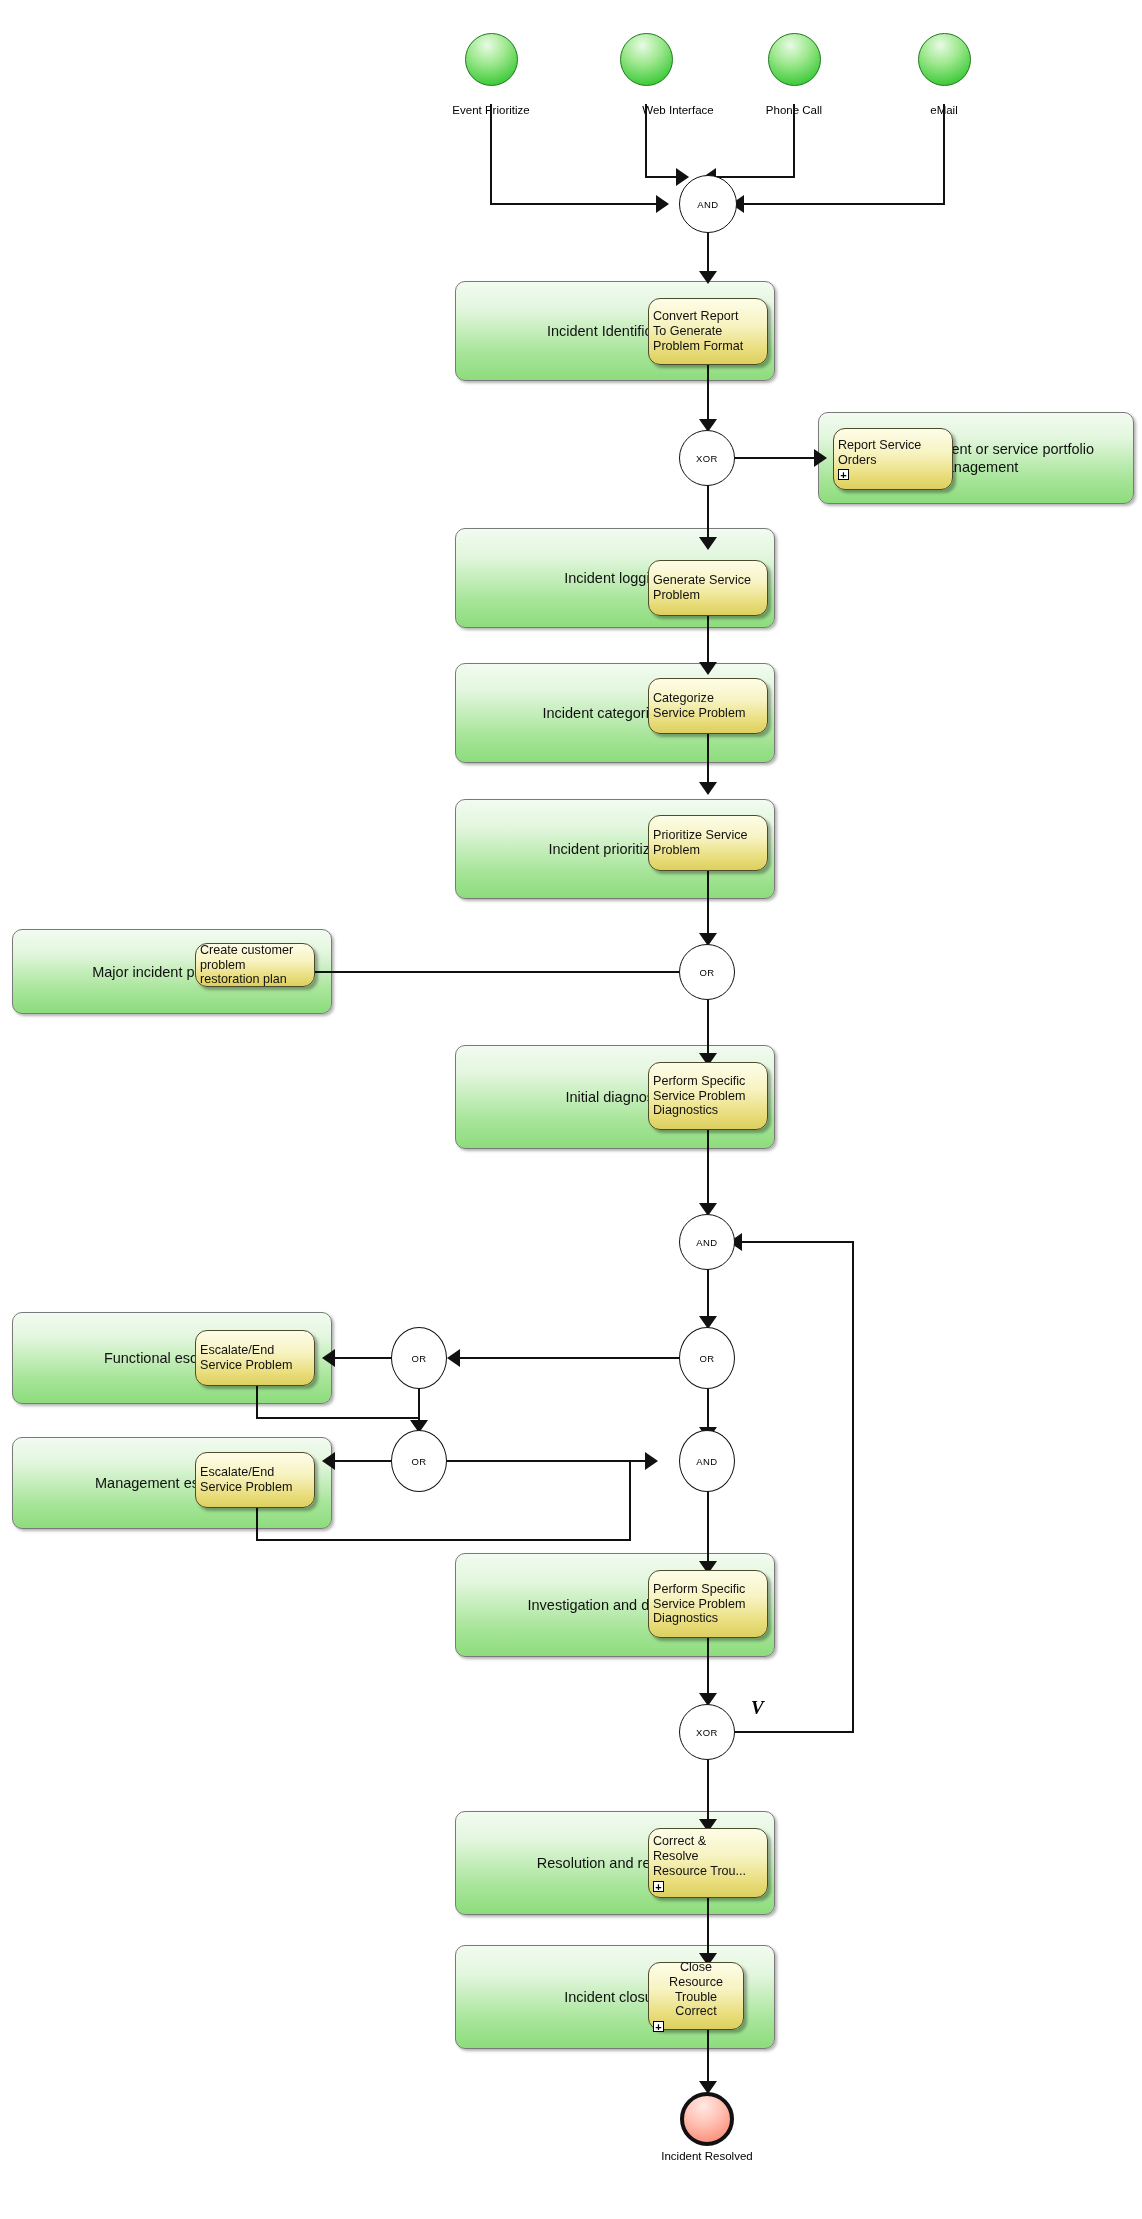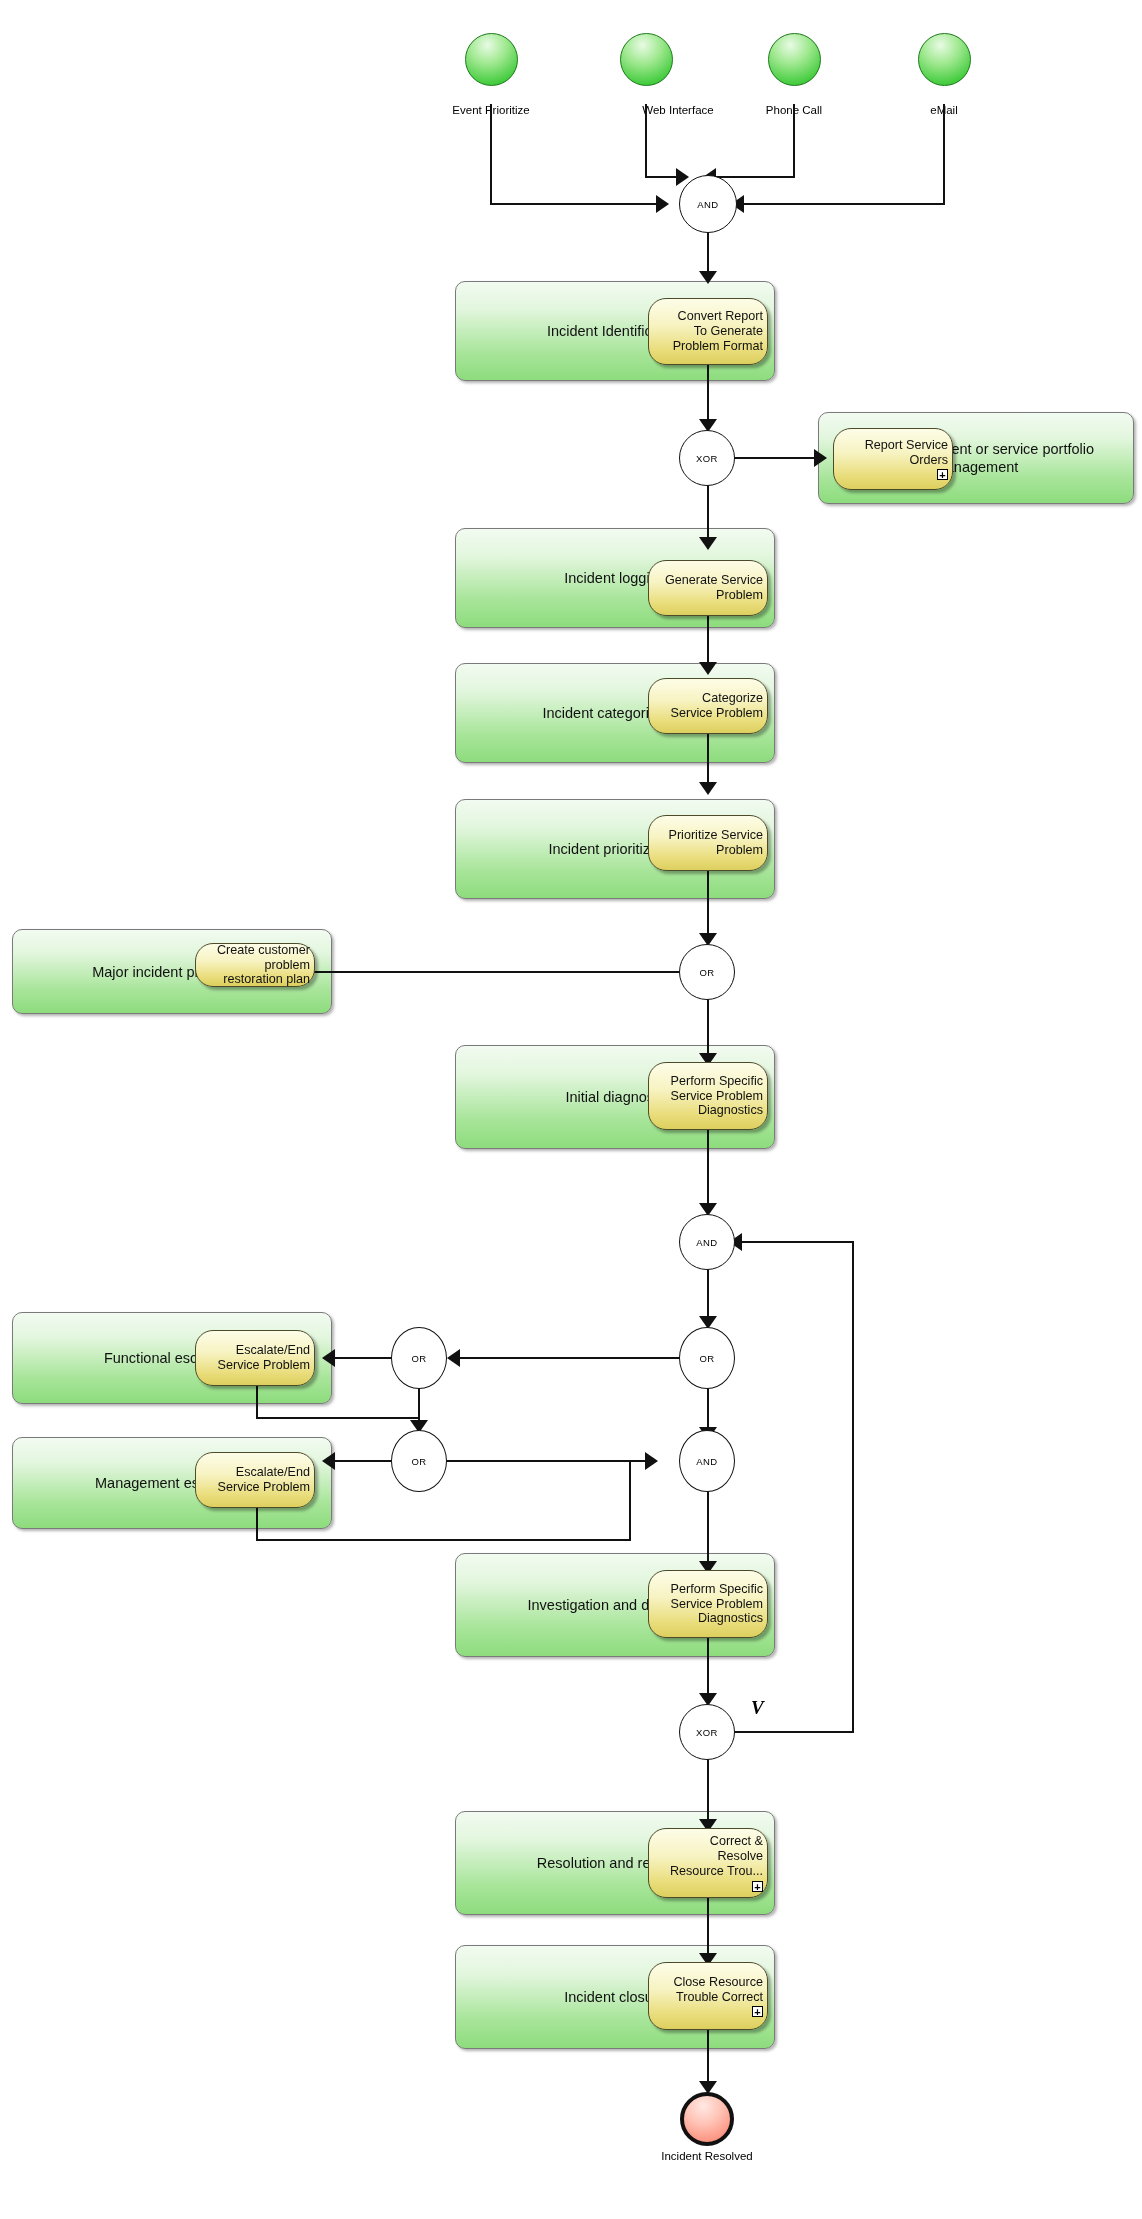--- a/index.html
+++ b/index.html
@@ -28,27 +28,27 @@
     overflow:hidden;
     padding:0 8px;
     box-sizing:border-box;
     pointer-events:none;
   }
 
   
   .task{
     position:absolute;
     border:1px solid #4c4c2a;
-    border-radius:18px;
+    border-radius:12px;
     background:linear-gradient(to bottom,#fdfde8 0%,#f7f3c2 40%,#e9dd7c 78%,#ddcf5e 100%);
     box-shadow:3px 3px 3px rgba(0,0,0,0.32);
     box-sizing:border-box;
     display:flex;
     flex-direction:column;
-    align-items:flex-end;
+    align-items:flex-start;
     justify-content:center;
     text-align:center;
     font-size:12.6px;
     line-height:1.18;
     color:#111;
     padding:16px 4px;
     z-index:6;
   }
   .task .txt{display:block;}
   .subproc{
@@ -373,21 +373,21 @@
      <span class="txt">Resource Trou...</span>
      <span class="subproc">+</span>
   </div>
 
   <div class="ln lnv" style="left:707px;top:1896px;height:68px;"></div>
   <div class="arw arw-d" style="left:699px;top:1953px;"></div>
 
   <div class="lane" style="left:455px;top:1945px;width:320px;height:104px;">
      <div class="lane-label">Incident closure</div>
   </div>
-  <div class="task" style="left:648px;top:1962px;width:120px;height:68px;">
+  <div class="task" style="left:648px;top:1962px;width:96px;height:68px;">
      <span class="txt">Close Resource</span>
      <span class="txt">Trouble Correct</span>
      <span class="subproc">+</span>
   </div>
 
   <div class="ln lnv" style="left:707px;top:2028px;height:64px;"></div>
   <div class="arw arw-d" style="left:699px;top:2081px;"></div>
 
   <div class="event end" style="left:680px;top:2092px;width:54px;height:54px;"></div>
   <div class="event-label bold" style="left:647px;top:2150px;width:120px;">

